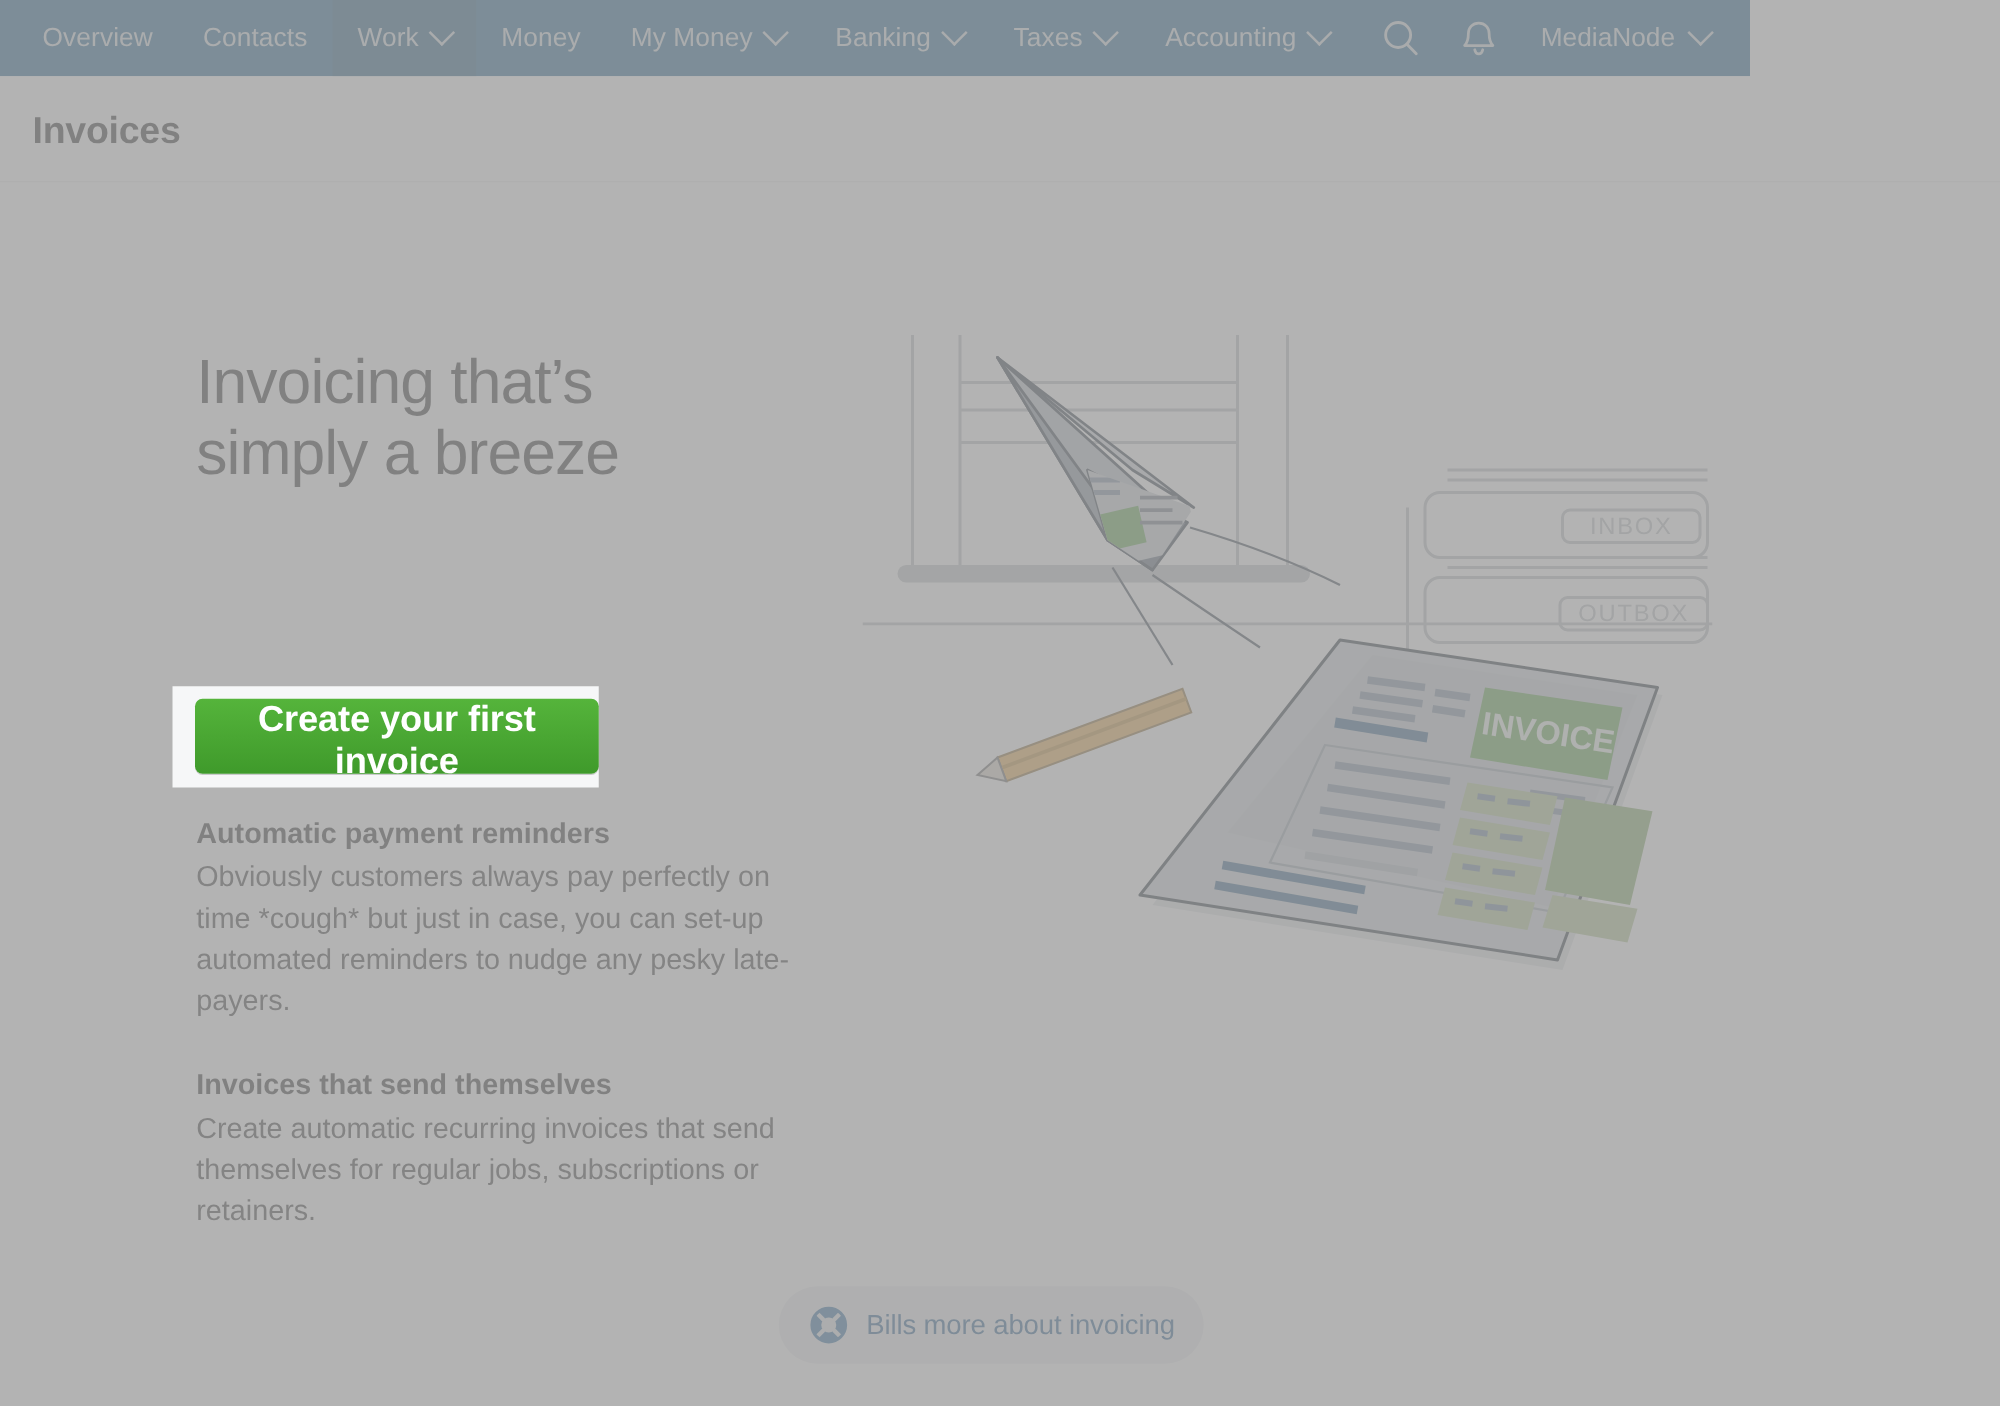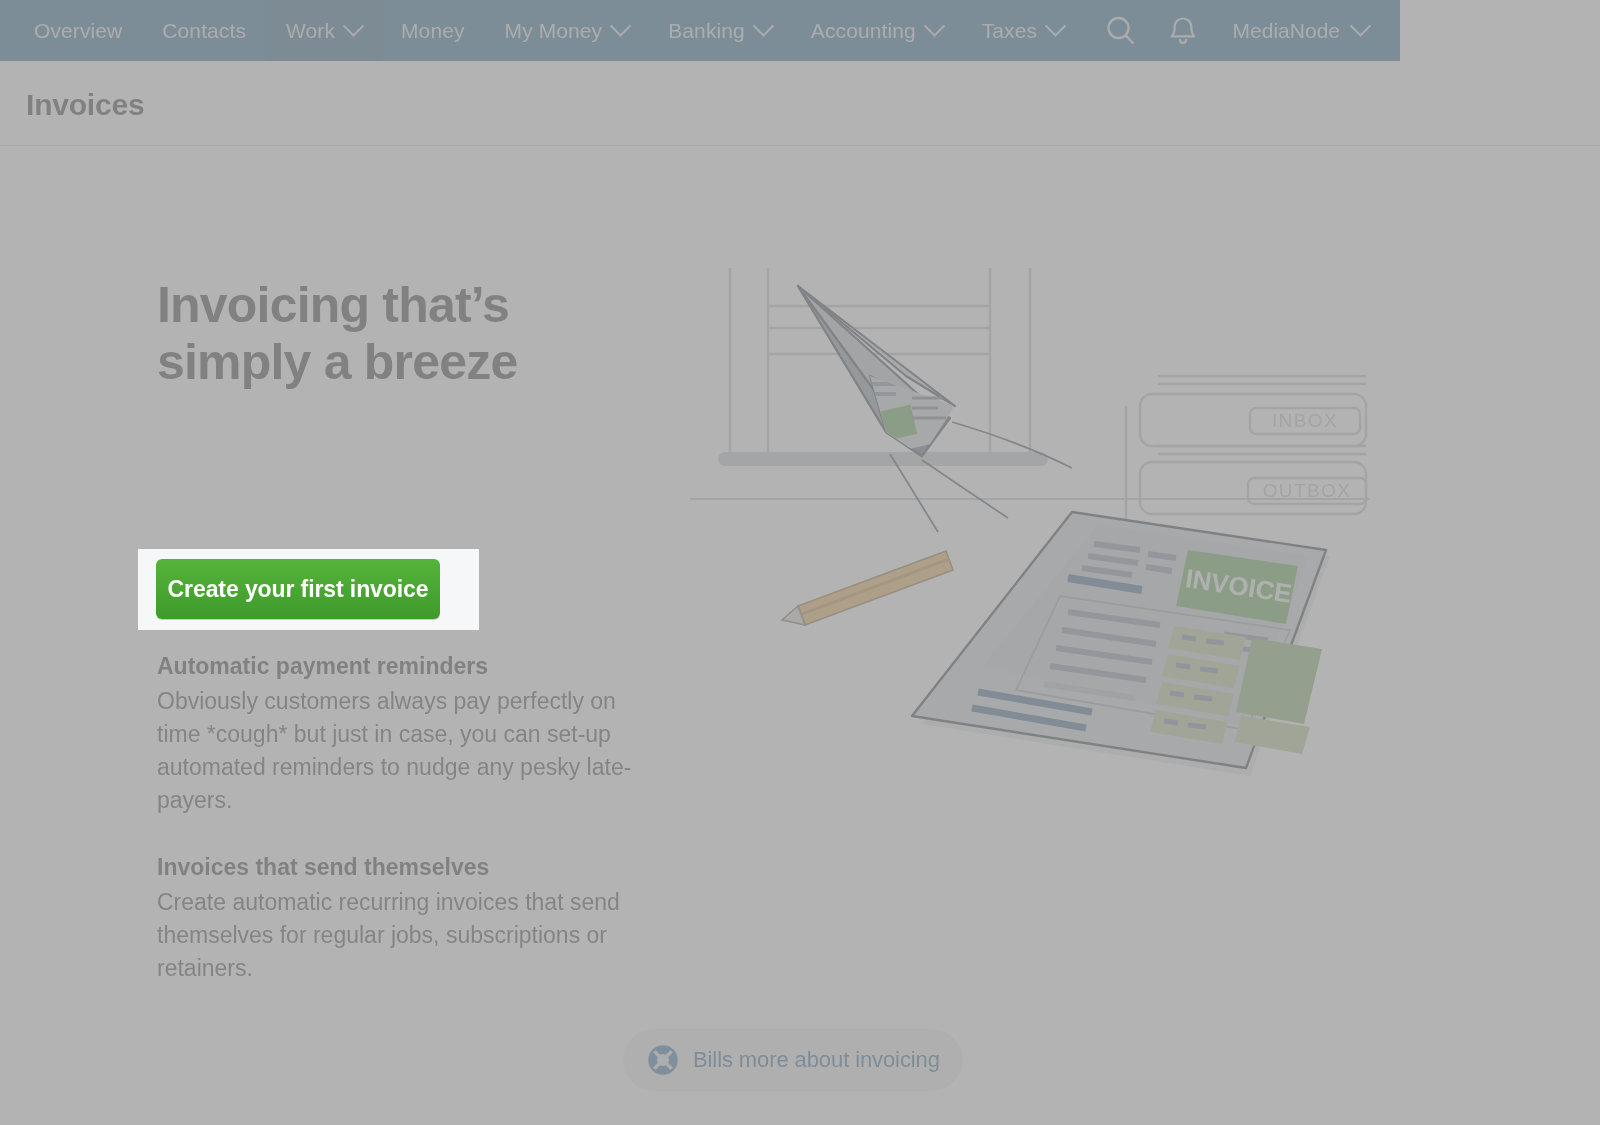--- a/index.html
+++ b/index.html
@@ -114,21 +114,21 @@
   .copy {
     position: absolute;
     left: 157px;
     top: 131px;
     width: 485px;
   }
   h1.headline {
     margin: 0;
     font-size: 50px;
     line-height: 57px;
-    font-weight: bold;
+    font-weight: normal;
     color: #1b1b1b;
     letter-spacing: -.8px;
   }
   p.lede {
     margin: 27px 0 0 0;
     font-size: 25px;
     line-height: 39px;
     color: #2a2a2a;
     letter-spacing: -.1px;
   }
@@ -140,29 +140,29 @@
     top: 549px;
     width: 341px;
     height: 81px;
     background: #f6f7f8;
     box-sizing: border-box;
   }
   .cta-btn {
     position: absolute;
     left: 18px;
     top: 10px;
-    width: 284px;
+    width: 323px;
     height: 60px;
     border: none;
     border-radius: 6px;
     background: linear-gradient(#55b43b, #3f9a2b);
     box-shadow: 0 1px 0 rgba(0,0,0,.18);
     color: #ffffff;
     font-family: "Liberation Sans", sans-serif;
-    font-size: 23px;
+    font-size: 29px;
     font-weight: bold;
     letter-spacing: -.1px;
     cursor: pointer;
   }
 
   .features {
     position: absolute;
     left: 157px;
     top: 504px;
     width: 480px;
@@ -254,26 +254,26 @@
         <span>My Money</span>
         <span class="chev"></span>
       </div>
 
       <div class="nav-item">
         <span>Banking</span>
         <span class="chev"></span>
       </div>
 
       <div class="nav-item">
+        <span>Taxes</span>
+        <span class="chev"></span>
+      </div>
+
+      <div class="nav-item">
         <span>Accounting</span>
-        <span class="chev"></span>
-      </div>
-
-      <div class="nav-item">
-        <span>Taxes</span>
         <span class="chev"></span>
       </div>
 
     </div>
 
     <div class="nav-right">
       <div class="icon-btn">
         <svg width="34" height="34" viewBox="0 0 34 34">
           <circle cx="14.5" cy="14" r="10" fill="none" stroke="#cfd8df" stroke-width="2.3"></circle>
           <line x1="21.6" y1="21.4" x2="29" y2="29" stroke="#cfd8df" stroke-width="2.3" stroke-linecap="round"></line>

